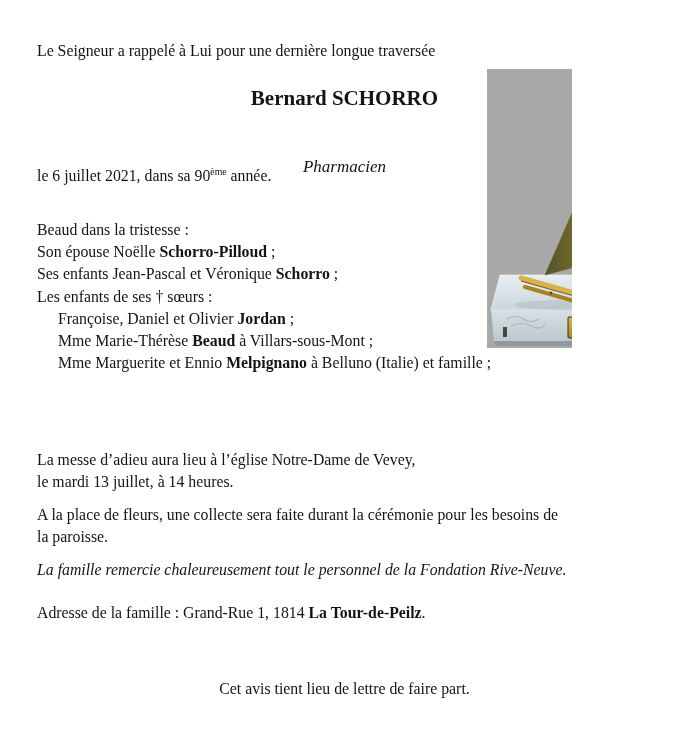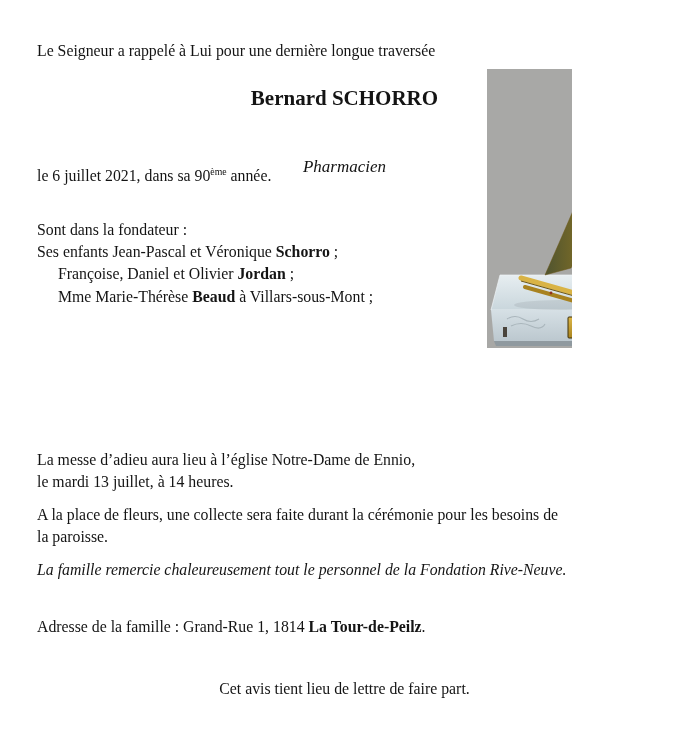--- a/index.html
+++ b/index.html
@@ -24,41 +24,44 @@
 
 <div class="page">
 
   <div class="abs line" style="top:40px;">Le Seigneur a rappelé à Lui pour une dernière longue traversée</div>
 
   <div class="centered title" style="top:87px;">Bernard SCHORRO</div>
   <div class="centered prof" style="top:113px;">Pharmacien</div>
 
   <div class="abs line" style="top:165px;"><span>le 6 juillet 2021, dans sa 90</span><span class="sup">ème</span><span> année.</span></div>
 
-  <div class="abs line" style="top:219px;">Sont dans la fondateur :</div>
+  <div class="abs line" style="top:219px;">Beaud dans la tristesse :</div>
 
   <div class="abs" style="top:241px;">
+      <div class="line"><span>Son épouse Noëlle </span><span class="b">Schorro-Pilloud</span><span> ;</span></div>
       <div class="line"><span>Ses enfants Jean-Pascal et Véronique </span><span class="b">Schorro</span><span> ;</span></div>
+      <div class="line"><span>Les enfants de ses † sœurs :</span></div>
       <div class="line indent"><span>Françoise, Daniel et Olivier </span><span class="b">Jordan</span><span> ;</span></div>
       <div class="line indent"><span>Mme Marie-Thérèse </span><span class="b">Beaud</span><span> à Villars-sous-Mont ;</span></div>
+      <div class="line indent"><span>Mme Marguerite et Ennio </span><span class="b">Melpignano</span><span> à Belluno (Italie) et famille ;</span></div>
     </div>
 
   <div class="abs" style="top:449px;">
-      <div class="line">La messe d’adieu aura lieu à l’église Notre-Dame de Ennio,</div>
+      <div class="line">La messe d’adieu aura lieu à l’église Notre-Dame de Vevey,</div>
       <div class="line">le mardi 13 juillet, à 14 heures.</div>
     </div>
 
   <div class="abs" style="top:504px;">
       <div class="line">A la place de fleurs, une collecte sera faite durant la cérémonie pour les besoins de</div>
       <div class="line">la paroisse.</div>
     </div>
 
   <div class="abs line" style="top:559px;font-style:italic;">La famille remercie chaleureusement tout le personnel de la Fondation Rive-Neuve.</div>
 
-  <div class="abs line" style="top:616px;text-align:right;"><span>Adresse de la famille : Grand-Rue 1, 1814 </span><span class="b">La Tour-de-Peilz</span><span>.</span></div>
+  <div class="abs line" style="top:602px;text-align:right;"><span>Adresse de la famille : Grand-Rue 1, 1814 </span><span class="b">La Tour-de-Peilz</span><span>.</span></div>
 
   <div class="centered line" style="top:678px;">Cet avis tient lieu de lettre de faire part.</div>
 
   <svg class="photo" viewBox="0 0 176 279" xmlns="http://www.w3.org/2000/svg">
     <defs>
       <linearGradient id="gSailL" x1="0" y1="0" x2="1" y2="0">
         <stop offset="0" stop-color="#4f5430"></stop>
         <stop offset="0.45" stop-color="#7c6c26"></stop>
         <stop offset="0.8" stop-color="#e0bd52"></stop>
         <stop offset="1" stop-color="#8a6a1d"></stop>

